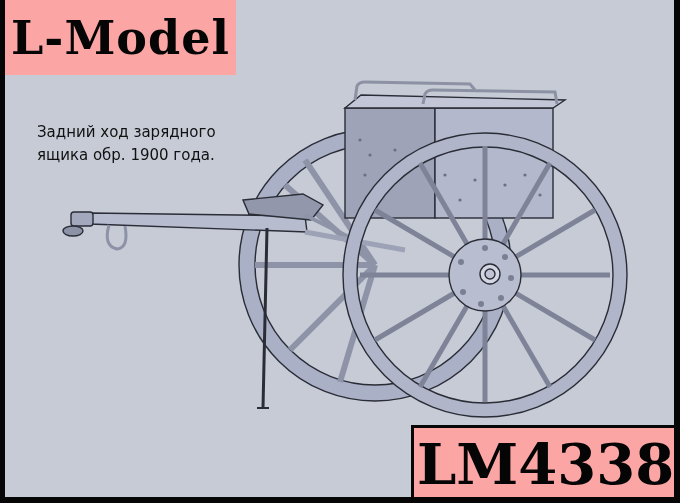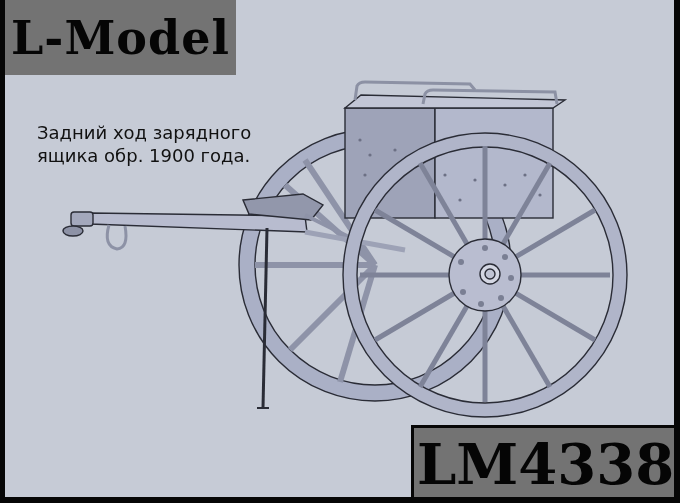--- a/index.html
+++ b/index.html
@@ -1,22 +1,22 @@
 <!DOCTYPE html>
 <html><head>
 <meta charset="utf-8">
 <style>
   html, body { margin: 0; padding: 0; }
   body { width: 680px; height: 503px; background: #060606; overflow: hidden; position: relative; font-family: "DejaVu Sans", sans-serif; }
   .canvas { position: absolute; left: 5px; top: 0; width: 669px; height: 497px; background: #c6cbd6; overflow: hidden; }
-  .label-box { position: absolute; background: #737373; color: #050505; font-family: "DejaVu Serif", serif; font-weight: bold; display: flex; align-items: center; justify-content: center; white-space: nowrap; }
+  .label-box { position: absolute; background: #fca5a5; color: #050505; font-family: "DejaVu Serif", serif; font-weight: bold; display: flex; align-items: center; justify-content: center; white-space: nowrap; }
   .brand { left: 0; top: 0; width: 231px; height: 75px; font-size: 46px; letter-spacing: 1px; border-right: 5px solid #c6cbd6; }
   .scale { left: 503px; top: 0; width: 166px; height: 80px; font-size: 60px; border-left: 3px solid #060606; }
   .code { left: 406px; top: 425px; width: 263px; height: 72px; font-size: 56px; border-top: 3px solid #060606; border-left: 3px solid #060606; }
-  .caption { position: absolute; left: 32px; top: 121px; font-family: "DejaVu Sans", sans-serif; font-size: 18px; line-height: 23px; color: #111; }
+  .caption { position: absolute; left: 32px; top: 121px; font-family: "DejaVu Sans", sans-serif; font-size: 15px; line-height: 23px; color: #111; }
   .drawing { position: absolute; left: 0; top: 0; }
 </style>
 </head>
 <body>
 
 <div class="canvas">
 
   <svg class="drawing" width="669" height="497" viewBox="0 0 669 497">
     <g stroke="#2a2c36" stroke-width="1.4" fill="#aeb3c8">
 

